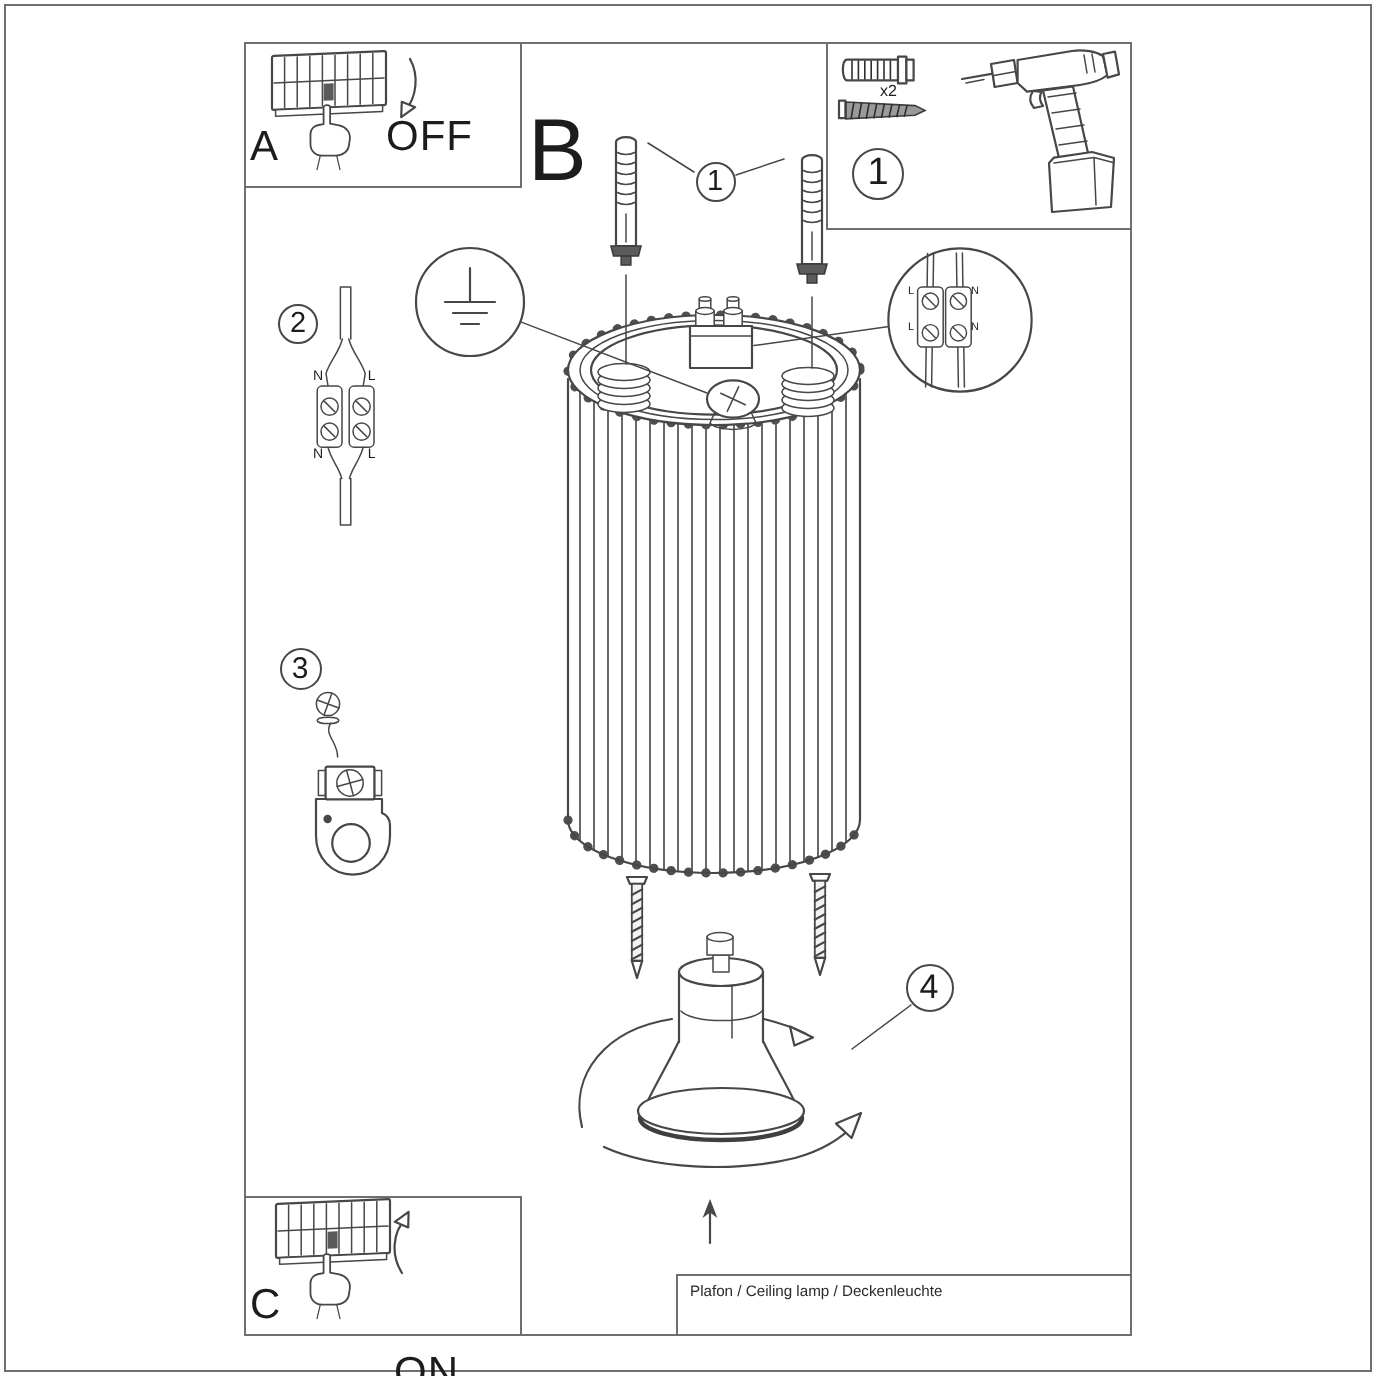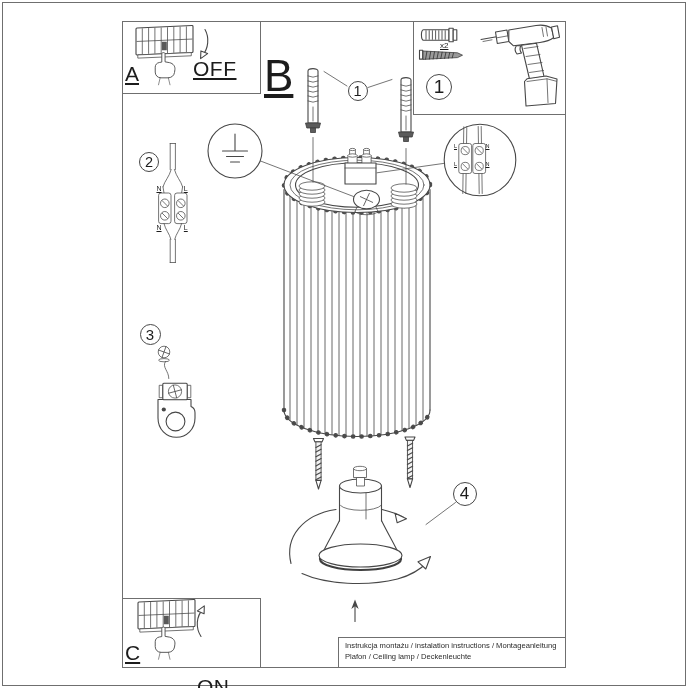--- a/index.html
+++ b/index.html
@@ -6,21 +6,21 @@
   .canvas{position:relative;width:688px;height:688px;background:#fff;
           font-family:"Liberation Sans",sans-serif;color:#1c1c1c;overflow:hidden;}
   .outer-border{position:absolute;inset:2px;border:1px solid #6f6f6f;}
   .frame{position:absolute;box-sizing:border-box;}
   #frame-main{left:122px;top:21px;width:444px;height:647px;border:1px solid #6f6f6f;}
   #box-a{left:123px;top:22px;width:138px;height:72px;border-right:1px solid #6f6f6f;border-bottom:1px solid #6f6f6f;}
   #box-tools{left:413px;top:22px;width:152px;height:93px;border-left:1px solid #6f6f6f;border-bottom:1px solid #6f6f6f;}
   #box-c{left:123px;top:598px;width:138px;height:69px;border-right:1px solid #6f6f6f;border-top:1px solid #6f6f6f;}
   #box-footer{left:338px;top:637px;width:227px;height:30px;border-left:1px solid #6f6f6f;border-top:1px solid #6f6f6f;}
   svg.art{position:absolute;left:0;top:0;}
-  .txt{position:absolute;line-height:1;white-space:nowrap;text-decoration:underline;}
+  .txt{position:absolute;line-height:1;white-space:nowrap;}
   .badge{position:absolute;border:1.3px solid #474747;border-radius:50%;background:#fff;
          display:flex;align-items:center;justify-content:center;box-sizing:border-box;}
   .tiny{font-size:7px;width:8px;text-align:center;}
   .micro{font-size:5.5px;width:10px;text-align:center;}
   #footer-text{position:absolute;left:345px;top:641px;font-size:7.6px;line-height:10.5px;color:#2a2a2a;}
   
   .ln{fill:none;stroke:#474747;stroke-width:1.1;stroke-linecap:round;stroke-linejoin:round;}
   .lnw{fill:#fff;stroke:#474747;stroke-width:1.1;stroke-linejoin:round;}
   .thin{stroke-width:0.75;}
   .bead{fill:none;stroke:#4f4f4f;stroke-width:4.6;stroke-linecap:round;stroke-dasharray:0.1 8.6;}
@@ -286,17 +286,16 @@
   <div class="txt tiny" style="left:181.8px;top:185.3px;">L</div>
   <div class="txt tiny" style="left:155px;top:224.3px;">N</div>
   <div class="txt tiny" style="left:181.8px;top:224.3px;">L</div>
 
   <div class="txt micro" style="left:450.5px;top:144.3px;">L</div>
   <div class="txt micro" style="left:482.5px;top:144.3px;">N</div>
   <div class="txt micro" style="left:450.5px;top:161.8px;">L</div>
   <div class="txt micro" style="left:482.5px;top:161.8px;">N</div>
 
   <div id="footer-text">
-    <div>Instrukcja montażu / instalation instructions / Montageanleitung</div>
     <div>Plafon / Ceiling lamp / Deckenleuchte</div>
   </div>
 
 </div>
 
 </body></html>

